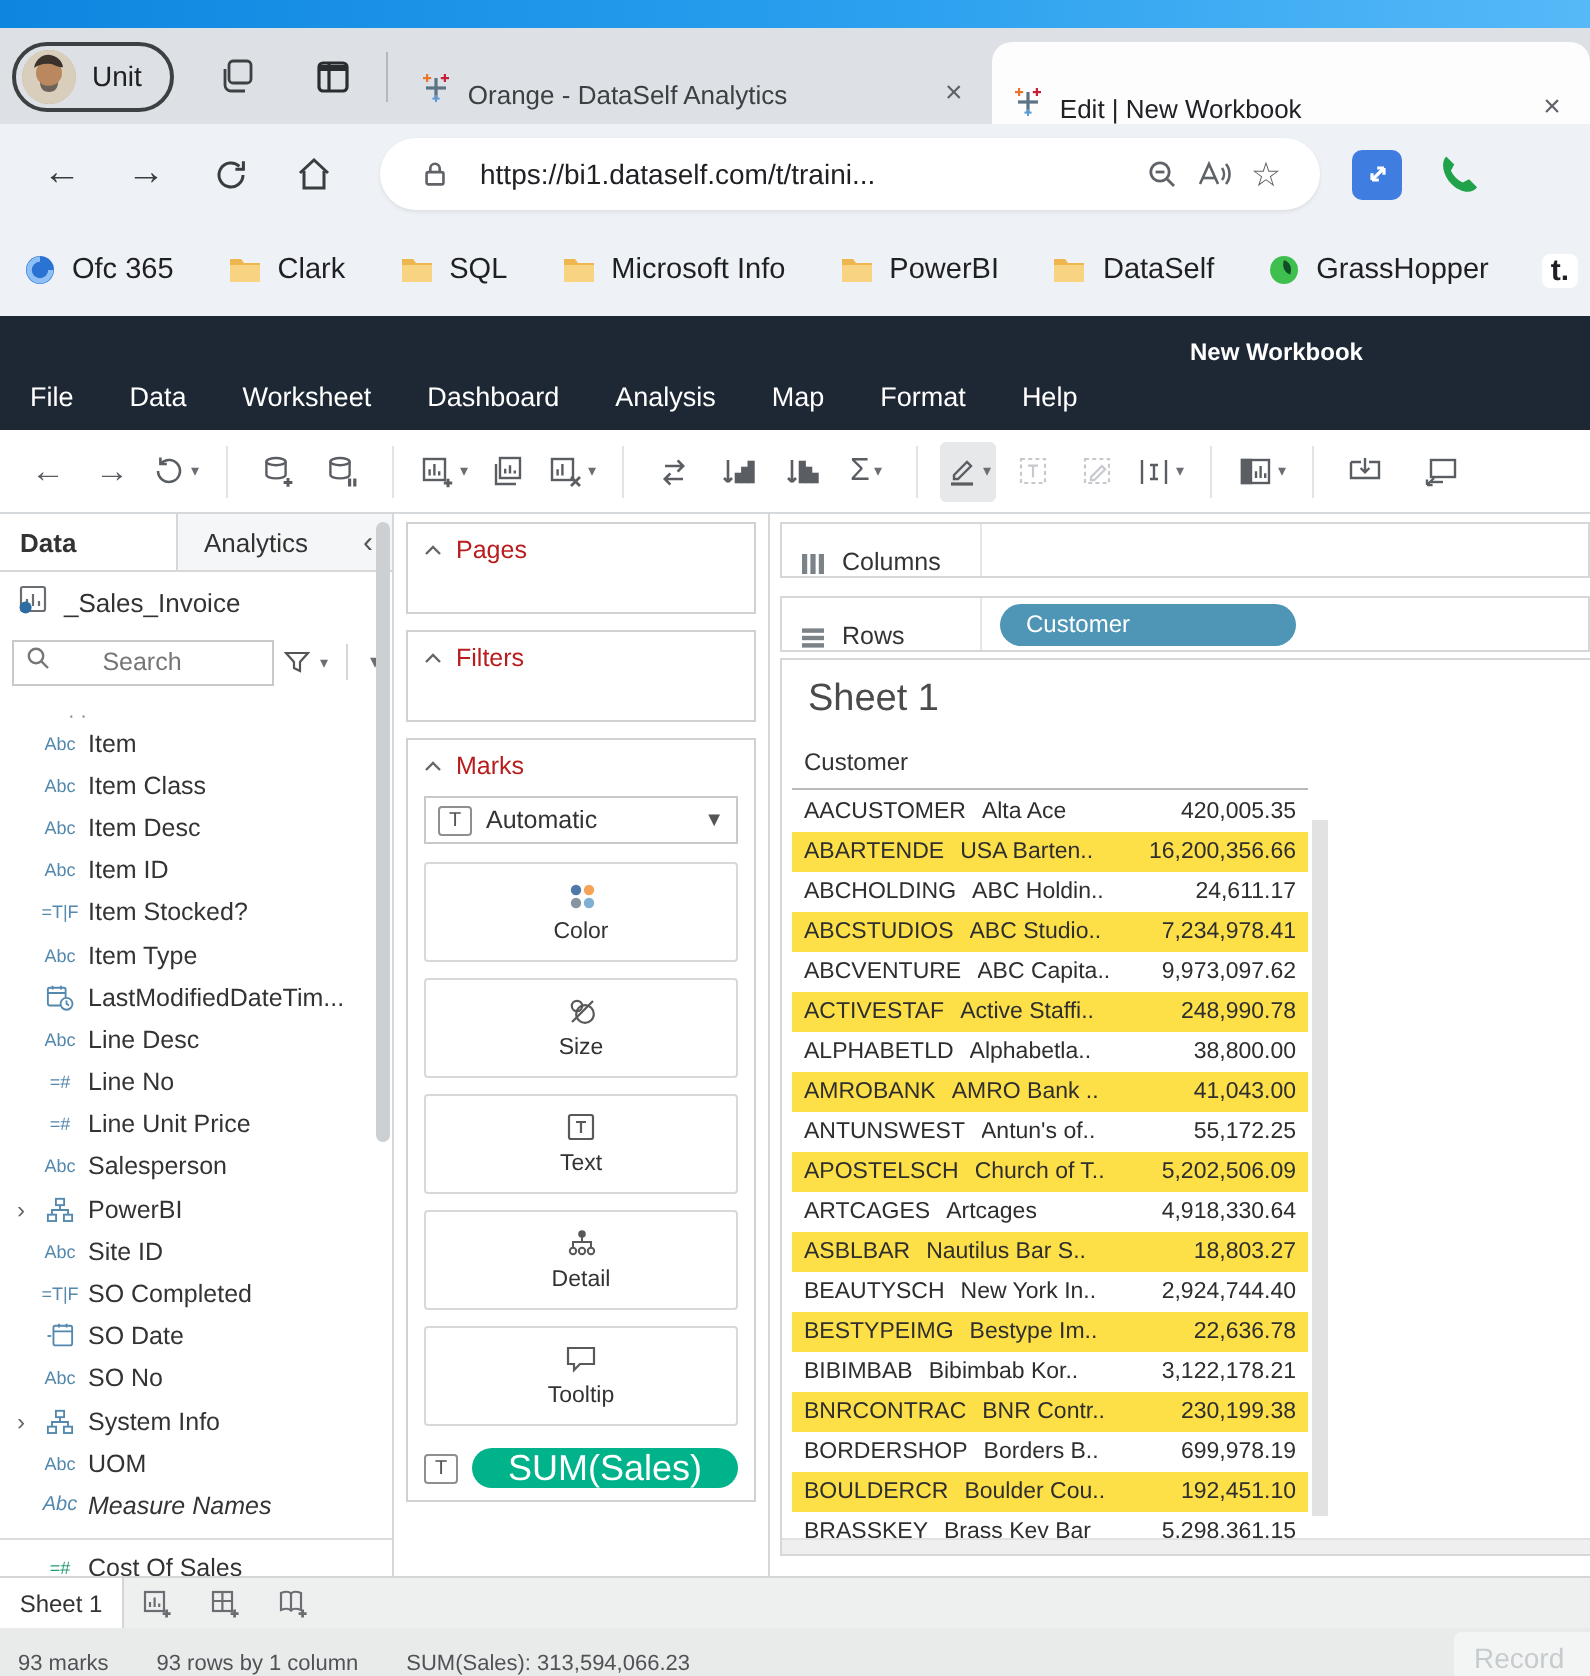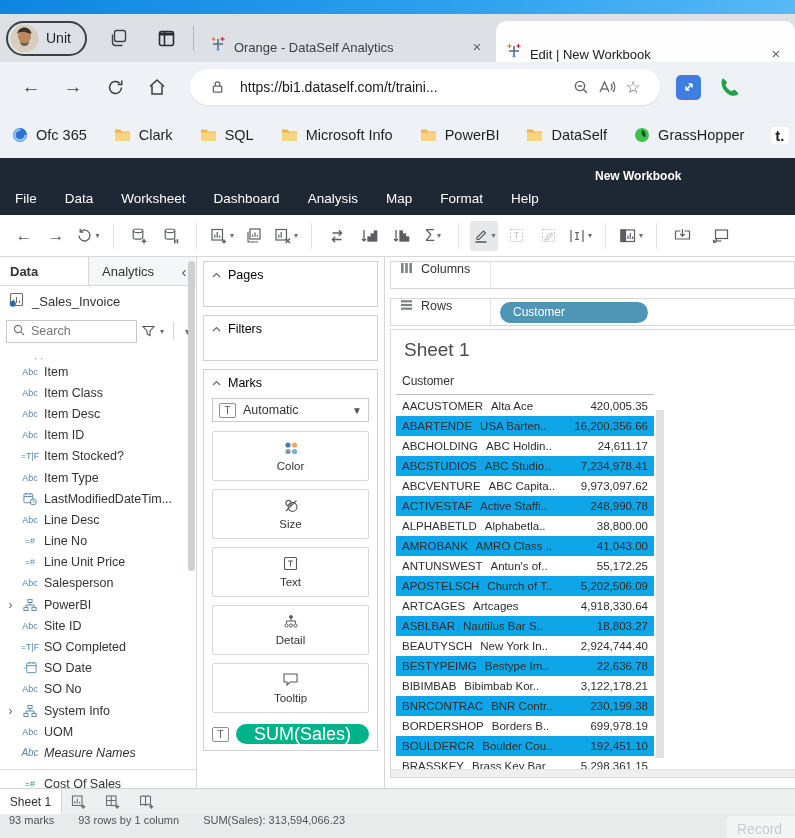--- a/index.html
+++ b/index.html
@@ -68,85 +68,85 @@
   .datapane { width:197px; border-right:1px solid #d7d7d7; position:relative; background:#fff; }
   .dtabs { height:29px; display:flex; border-bottom:1px solid #d7d7d7; }
   .dtab { font-size:13px; color:#333; display:flex; align-items:center; padding-left:10px; }
   .dtab.data { width:88px; font-weight:bold; background:#fff; }
   .dtab.analytics { flex:1; background:#f5f6f7; border-left:1px solid #d7d7d7; padding-left:13px; }
   .dcollapse { width:24px; background:#f5f6f7; display:flex; align-items:center; justify-content:center;
     color:#555; font-size:15px; }
   .dsource { height:30px; display:flex; align-items:center; gap:8px; padding-left:9px; font-size:13px; color:#333; }
   .searchrow { height:30px; display:flex; align-items:center; padding:0 6px; gap:5px; }
   .searchbox { flex:1; height:23px; border:1px solid #c9c9c9; display:flex; align-items:center; gap:6px; padding:0 6px; background:#fff; }
-  .searchbox input { border:none; outline:none; width:80px; font-size:12.5px; font-family:"Liberation Sans",sans-serif; color:#333; }
+  .searchbox input { border:none; outline:none; width:80px; font-size:12.5px; font-family:"Liberation Sans",sans-serif; color:#333;text-align:center; }
   .searchbox input::placeholder { color:#757575; }
   .srch-tools { display:flex; align-items:center; gap:3px; color:#555; }
   .srch-vline { width:1px; height:18px; background:#d6d6d6; margin:0 4px; }
 
   .fieldlist { position:absolute; top:96px; bottom:0; left:0; right:0; overflow:hidden; }
   .fclip { height:8px; overflow:hidden; color:#888; font-size:10px; padding-left:34px; }
   .frow { height:21.2px; display:flex; align-items:center; padding-left:5px; font-size:12.5px; color:#333; }
   .fexp { width:11px; color:#666; font-size:12px; text-align:center; }
   .ficon { width:28px; display:flex; align-items:center; justify-content:center; }
   .fi-abc { font-size:9px; color:#5488ad; letter-spacing:0; white-space:nowrap; }
   .fi-green { color:#2a9d70; }
   .fi-italic { font-style:italic; font-size:10px; }
   .fi-svg { width:14px; height:14px; }
   .flabel { white-space:nowrap; overflow:hidden; }
   .flabel.italic { font-style:italic; }
   .fdivider { height:1px; background:#dcdcdc; margin:5px 0 4px; }
   .fscroll { position:absolute; right:1px; top:4px; width:7px; height:310px; background:#ccd0d3; border-radius:4px; }
 
   .shelfcol { width:188px; border-right:1px solid #d7d7d7; background:#fff; padding:4px 6px; }
   .card { border:1px solid #cfd1d3; margin-bottom:8px; padding:6px 8px; background:#fff; }
-  .cardhead { font-size:12.5px; color:#000000; display:flex; align-items:center; gap:7px; }
+  .cardhead { font-size:12.5px; color:#b91c1c; display:flex; align-items:center; gap:7px; }
   .card.pages { height:46px; } .card.filters { height:46px;text-align:center; }
   .marktype { margin:8px 0 9px; border:1px solid #c7c9cb; height:24px; display:flex; align-items:center;
     gap:7px; padding:0 6px; font-size:12.5px; color:#333; }
   .tbox { width:17px; height:15px; border:1px solid #8f8f8f; border-radius:2px; font-size:10px;
     display:flex; align-items:center; justify-content:center; color:#555; background:#fff; flex:0 0 auto; }
   .mt-caret { margin-left:auto; color:#555; font-size:10px; }
   .mbtns { display:grid; grid-template-columns:repeat(1,1fr); gap:8px; }
   .mbtn { border:1px solid #d6d8da; border-radius:2px; height:50px; display:flex; flex-direction:column;
     align-items:center; justify-content:center; gap:5px; font-size:11.5px; color:#333; background:#fff; }
   .pillrow { display:flex; align-items:center; gap:7px; margin-top:11px; }
   .gpill { flex:1; height:20px; border-radius:10px; color:#fff; font-size:18px;
     display:flex; align-items:center; justify-content:center; }
 
   .viewcol { flex:1; position:relative; background:#fff; }
   .shelf { position:absolute; left:5px; right:0; height:28px; border:1px solid #d7d7d7;
     display:flex; align-items:center; background:#fff; }
   .shelf.columns { top:4px; } .shelf.rows { top:41px; }
-  .shelflabel { width:100px; height:100%; display:flex; align-items:flex-start; gap:8px; padding-left:9px;
+  .shelflabel { width:100px; height:100%; display:flex; align-items:flex-end; gap:8px; padding-left:9px;
     font-size:12.5px; color:#333; border-right:1px solid #e6e6e6; }
   .bpill { margin-left:9px; width:148px; height:21px; border-radius:10.5px; color:#fff; font-size:12px;
     display:flex; align-items:center; padding-left:13px; }
 
   .sheetarea { position:absolute; top:72px; left:5px; right:0; bottom:10px;
     border:1px solid #d7d7d7; border-right:none; background:#fff; }
   .sheettitle { position:absolute; top:9px; left:13px; font-size:19px; color:#4b4b4b; }
   .thead { position:absolute; top:44px; left:11px; font-size:12px; color:#333; }
   .theadline { position:absolute; top:64px; left:5px; width:258px; height:1px; background:#b9b9b9; }
   .trows { position:absolute; top:66px; left:5px; width:258px; }
   .trow { height:20px; display:flex; align-items:center; padding:0 6px; font-size:11.5px; color:#2e2e2e; }
-  .trow.alt { background:#0ea5e9; }
+  .trow.alt { background:#fde047; }
   .tname { margin-left:8px; white-space:nowrap; overflow:hidden; }
   .tval { margin-left:auto; white-space:nowrap; }
   .vscroll { position:absolute; top:80px; left:265px; width:8px; height:348px; background:#e2e2e2; }
   .hscrollstrip { position:absolute; left:0; right:0; bottom:0; height:8px; background:#efefef; border-top:1px solid #e2e2e2; }
 
   
   .sheettabs { position:absolute; top:788px; left:0; right:0; height:26px; background:#eef0f0;
     border-top:1px solid #d4d6d6; display:flex; align-items:stretch; }
   .stab { width:62px; background:#fff; border-right:1px solid #d4d6d6; font-size:12px; color:#333;
     display:flex; align-items:center; justify-content:center; }
   .stab-ic { width:34px; display:flex; align-items:center; justify-content:center; color:#6a6e72; }
   .statusbar { position:absolute; top:814px; left:0; right:0; height:24px; background:#e9ebeb;
-    display:flex; align-items:flex-start; font-size:11px; color:#4f5355; padding-left:9px; gap:24px; }
+    display:flex; align-items:flex-end; font-size:11px; color:#4f5355; padding-left:9px; gap:24px; }
   .record { position:absolute; right:-8px; top:816px; width:76px; height:26px; background:#f3f5f5;
     border-radius:4px; color:#c6ccce; font-size:14px; display:flex; align-items:center; padding-left:10px; }
 </style>
 </head>
 <body>
 
 <div id="app">
 
   <div class="wallpaper"></div>
 
@@ -831,21 +831,21 @@
               <span class="tname">Active Staffi..</span>
               <span class="tval">248,990.78</span>
             </div>
             <div class="trow">
               <span class="tcode">ALPHABETLD</span>
               <span class="tname">Alphabetla..</span>
               <span class="tval">38,800.00</span>
             </div>
             <div class="trow alt">
               <span class="tcode">AMROBANK</span>
-              <span class="tname">AMRO Class ..</span>
+              <span class="tname">AMRO Bank ..</span>
               <span class="tval">41,043.00</span>
             </div>
             <div class="trow">
               <span class="tcode">ANTUNSWEST</span>
               <span class="tname">Antun's of..</span>
               <span class="tval">55,172.25</span>
             </div>
             <div class="trow alt">
               <span class="tcode">APOSTELSCH</span>
               <span class="tname">Church of T..</span>

